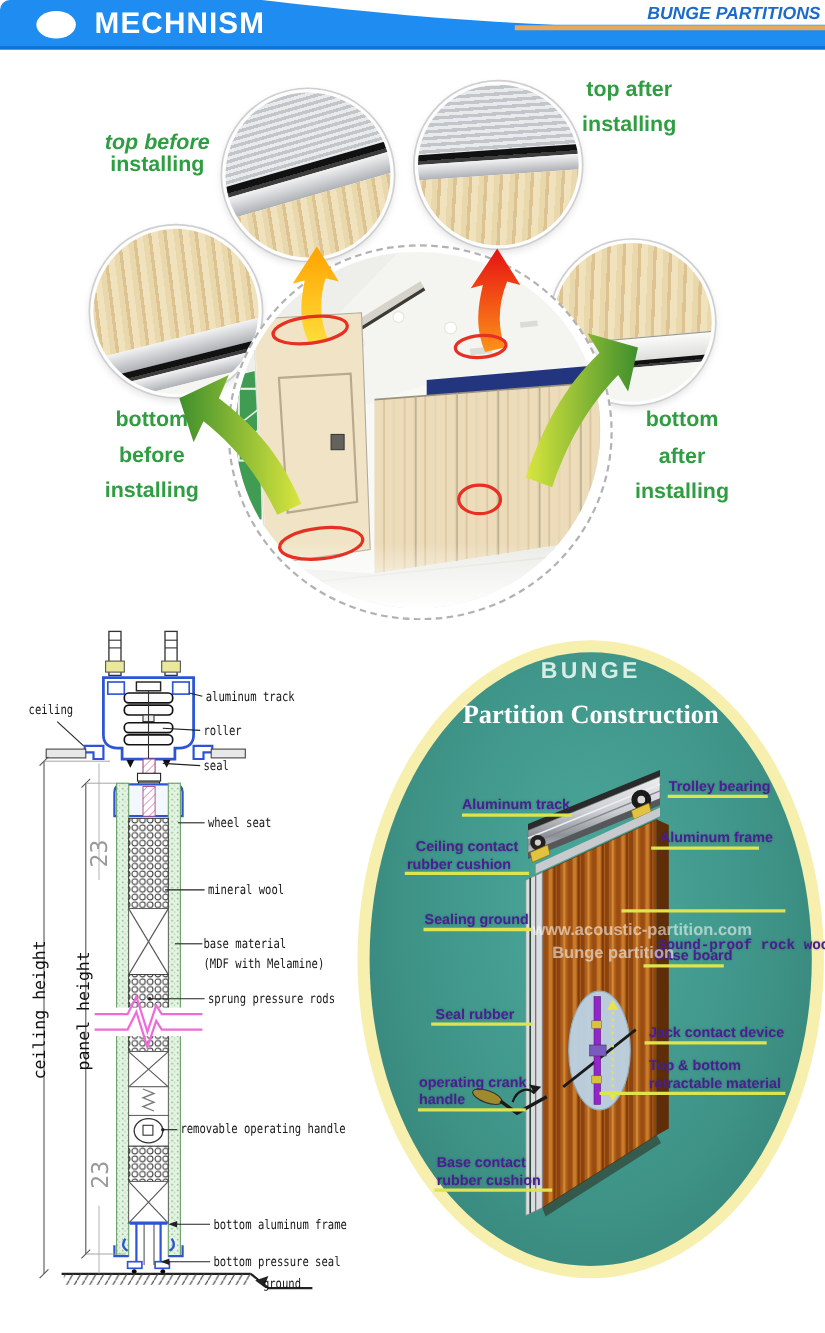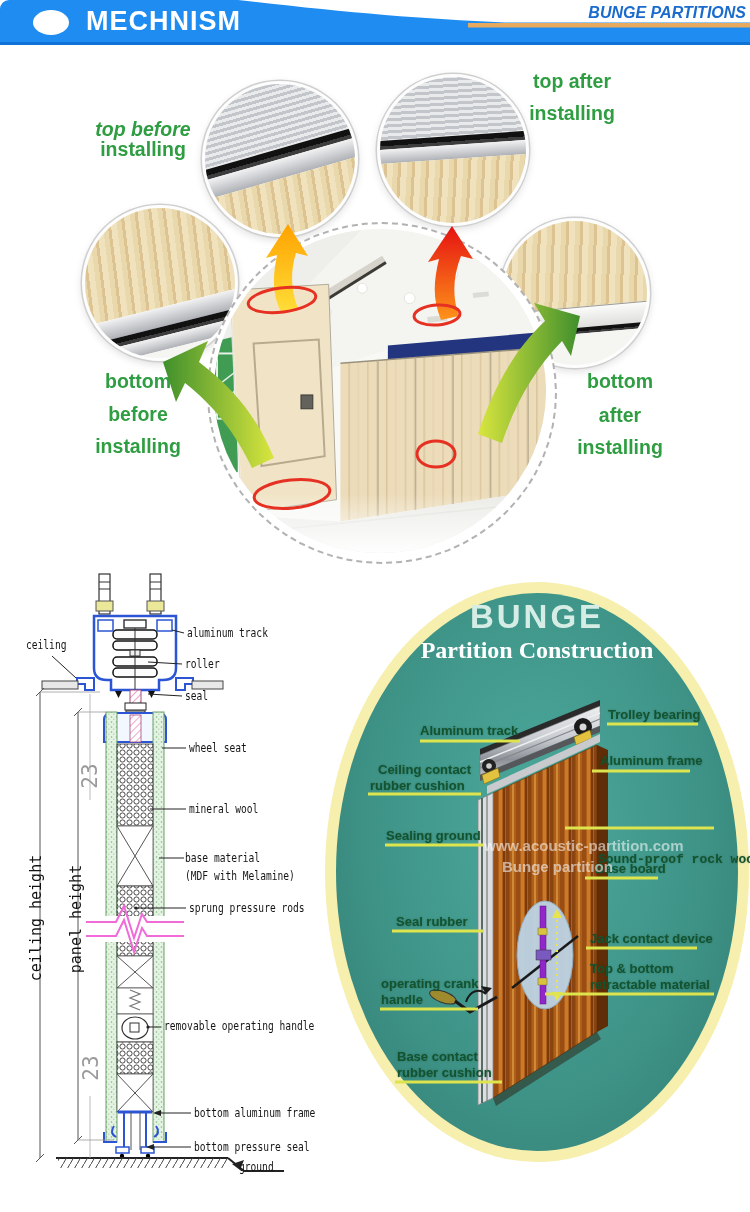--- a/index.html
+++ b/index.html
@@ -42,24 +42,24 @@
         white-space:nowrap;text-align:center;transform:rotate(-90deg);transform-origin:center;}
   .dim{position:absolute;color:#9a9a9a;font-family:"DejaVu Sans Mono",monospace;font-size:21px;
        width:34px;text-align:center;transform:rotate(-90deg);transform-origin:center;}
 
   
   .eggring{position:absolute;left:325px;top:582px;width:424px;height:580px;border-radius:50%;
            background:#f6efae;}
   .egg{position:absolute;left:11px;top:11px;width:402px;height:558px;border-radius:50%;
        background:radial-gradient(ellipse at 50% 42%,#4ba99b 0%,#3f9488 55%,#327d72 100%);}
   .ctitle1{position:absolute;left:325px;top:598px;width:424px;text-align:center;font-weight:700;
-           font-size:33px;color:#d6ede5;letter-spacing:3px;}
+           font-size:21px;color:#d6ede5;letter-spacing:3px;}
   .ctitle2{position:absolute;left:325px;top:637px;width:424px;text-align:center;font-weight:700;
            font-size:24px;color:#fff;font-family:"Liberation Serif",serif;}
-  .clbl{position:absolute;color:#14532d;font-weight:700;font-size:13px;white-space:nowrap;
+  .clbl{position:absolute;color:#4c1d95;font-weight:700;font-size:13px;white-space:nowrap;
         text-shadow:0 0 2px rgba(0,60,50,.35);}
   .wm1{position:absolute;color:rgba(255,255,255,.55);font-weight:700;font-size:15px;white-space:nowrap;}
   .wm2{position:absolute;color:rgba(240,240,240,.62);font-weight:700;font-size:15px;white-space:nowrap;}
 </style>
 </head>
 <body>
 
 <div class="page">
 
   <div class="hdr">

